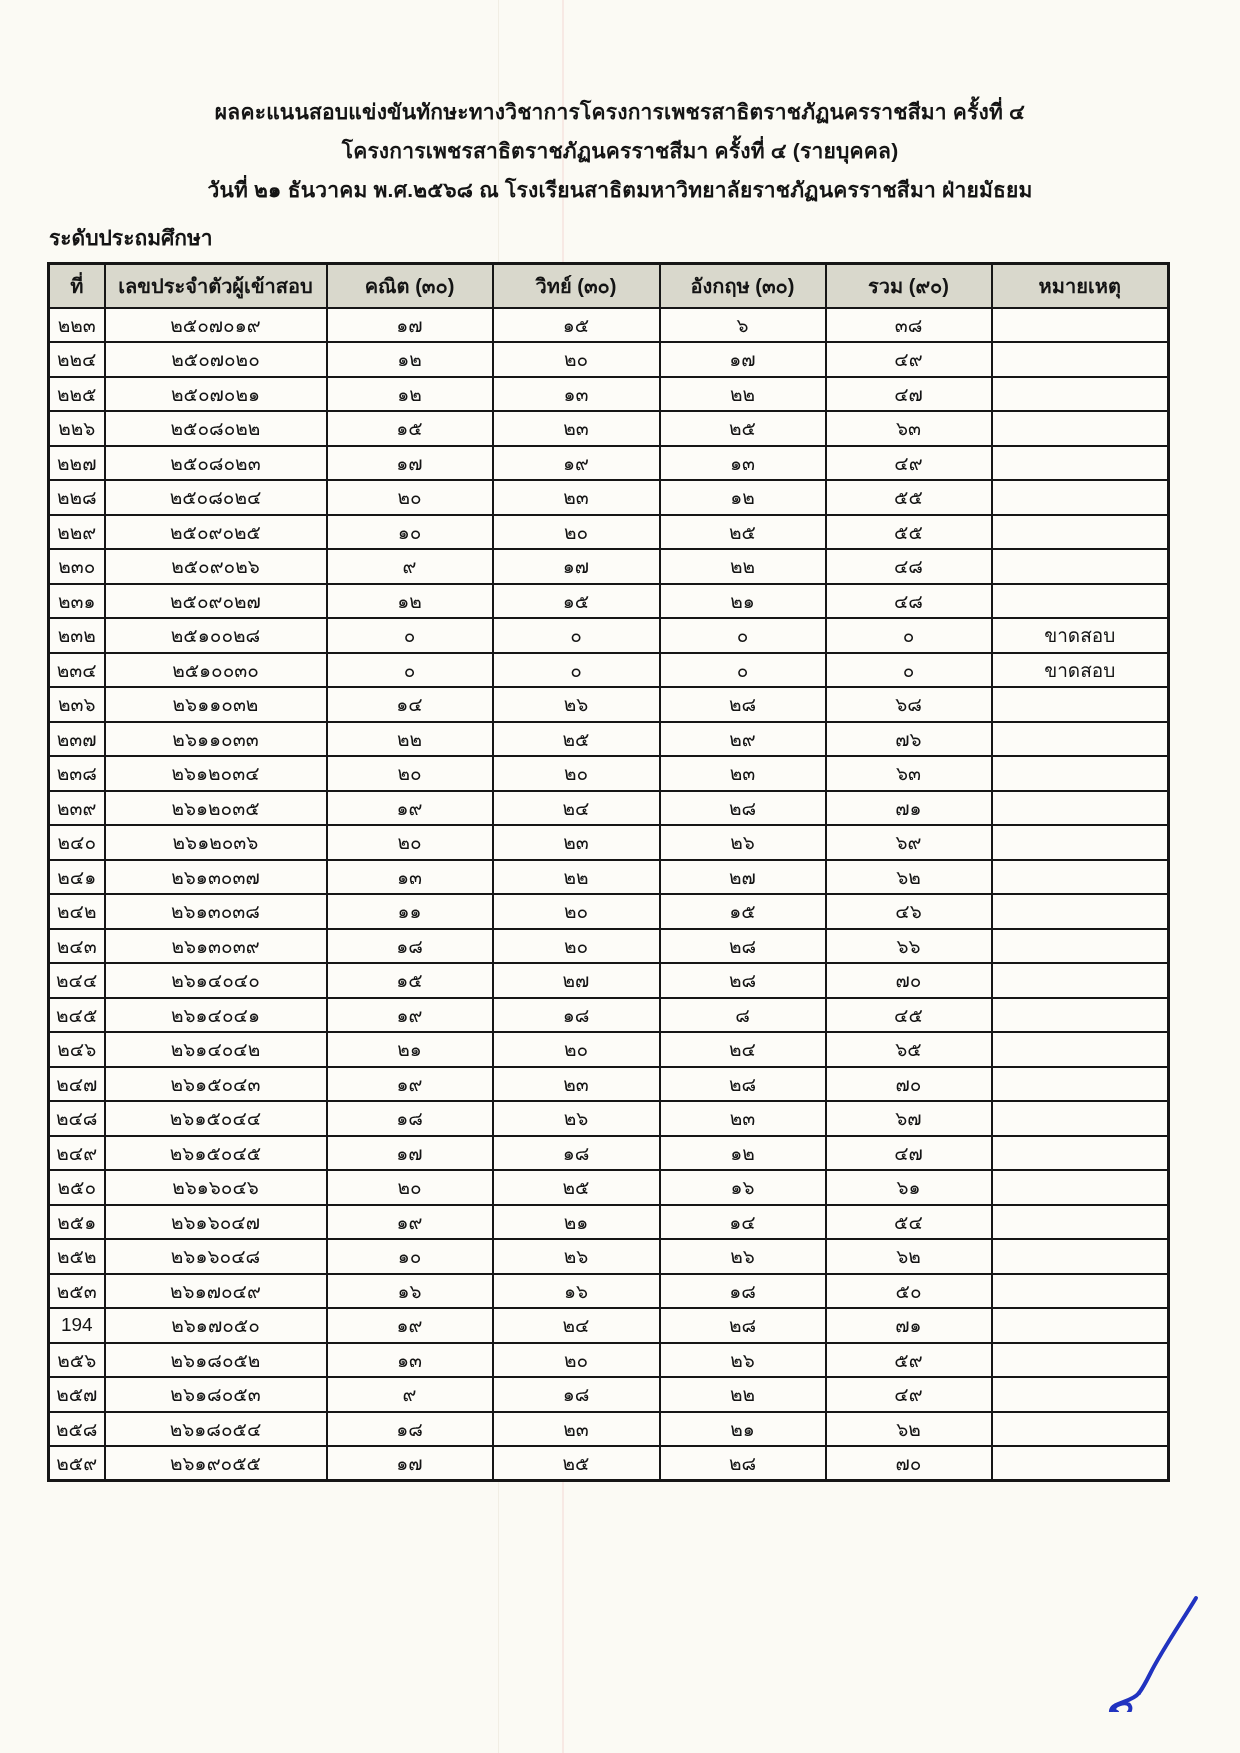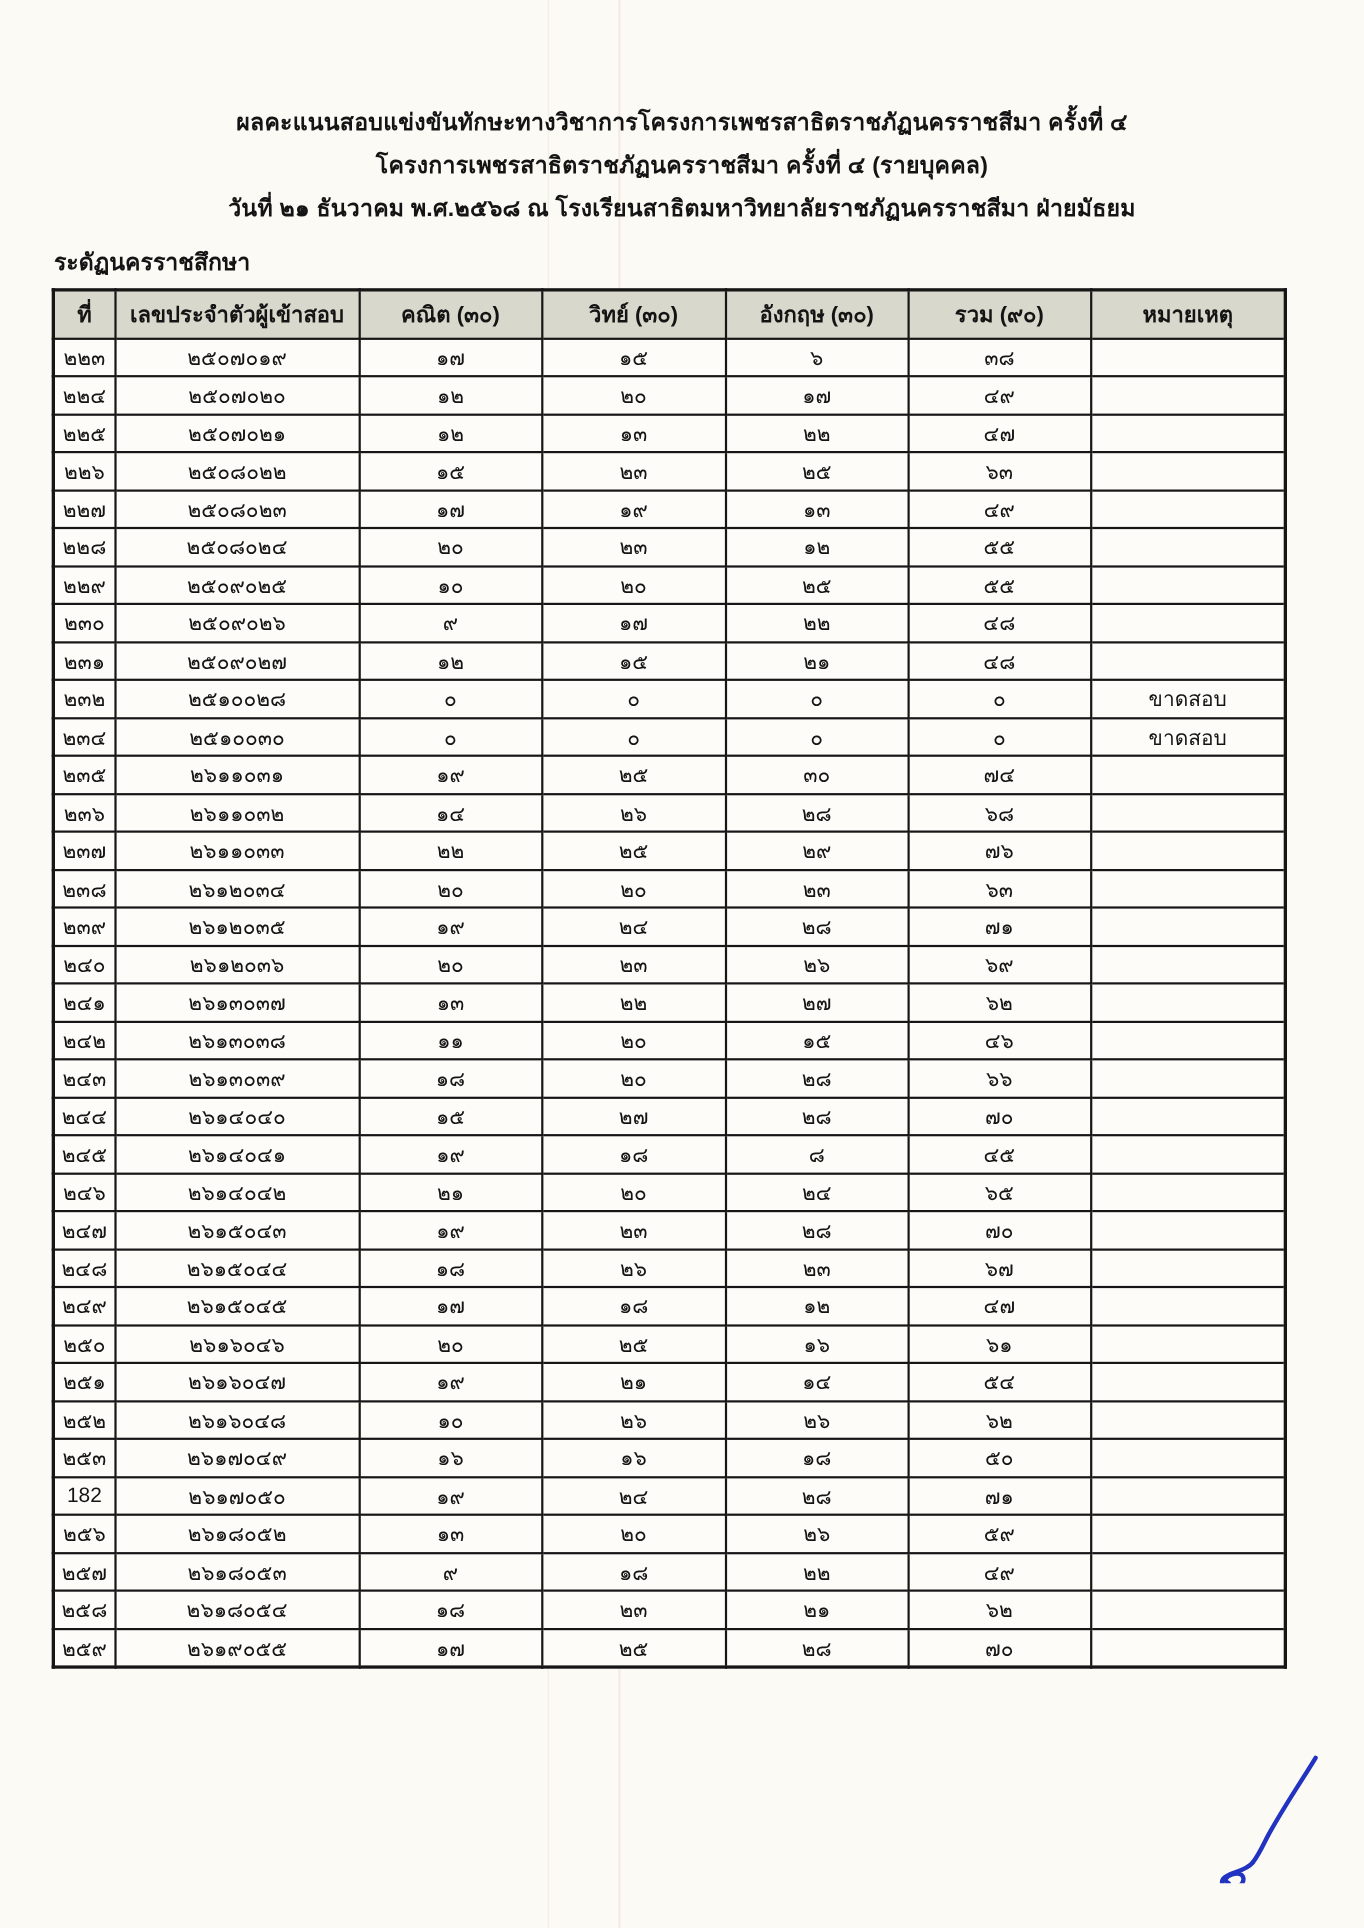--- a/index.html
+++ b/index.html
@@ -64,21 +64,21 @@
 
 <div class="scan-line-2"></div>
 <div class="scan-line-1"></div>
 
 <div class="title-block">
   <div class="title-line">ผลคะแนนสอบแข่งขันทักษะทางวิชาการโครงการเพชรสาธิตราชภัฏนครราชสีมา ครั้งที่ ๔</div>
   <div class="title-line">โครงการเพชรสาธิตราชภัฏนครราชสีมา ครั้งที่ ๔ (รายบุคคล)</div>
   <div class="title-line">วันที่ ๒๑ ธันวาคม พ.ศ.๒๕๖๘ ณ โรงเรียนสาธิตมหาวิทยาลัยราชภัฏนครราชสีมา ฝ่ายมัธยม</div>
 </div>
 
-<div class="section-label">ระดัฏนครราชสึกษา</div>
+<div class="section-label">ระดับประถมศึกษา</div>
 
 <table class="score">
   <colgroup>
     <col style="width:56px">
     <col style="width:222px">
     <col style="width:166px">
     <col style="width:167px">
     <col style="width:166px">
     <col style="width:166px">
     <col style="width:177px">
@@ -188,29 +188,20 @@
       <tr>
         <td>๒๓๔</td>
         <td>๒๕๑๐๐๓๐</td>
         <td>๐</td>
         <td>๐</td>
         <td>๐</td>
         <td>๐</td>
         <td>ขาดสอบ</td>
       </tr>
       <tr>
-        <td>๒๓๕</td>
-        <td>๒๖๑๑๐๓๑</td>
-        <td>๑๙</td>
-        <td>๒๕</td>
-        <td>๓๐</td>
-        <td>๗๔</td>
-        <td></td>
-      </tr>
-      <tr>
         <td>๒๓๖</td>
         <td>๒๖๑๑๐๓๒</td>
         <td>๑๔</td>
         <td>๒๖</td>
         <td>๒๘</td>
         <td>๖๘</td>
         <td></td>
       </tr>
       <tr>
         <td>๒๓๗</td>
@@ -359,21 +350,21 @@
       <tr>
         <td>๒๕๓</td>
         <td>๒๖๑๗๐๔๙</td>
         <td>๑๖</td>
         <td>๑๖</td>
         <td>๑๘</td>
         <td>๕๐</td>
         <td></td>
       </tr>
       <tr>
-        <td>182</td>
+        <td>194</td>
         <td>๒๖๑๗๐๕๐</td>
         <td>๑๙</td>
         <td>๒๔</td>
         <td>๒๘</td>
         <td>๗๑</td>
         <td></td>
       </tr>
       <tr>
         <td>๒๕๖</td>
         <td>๒๖๑๘๐๕๒</td>

